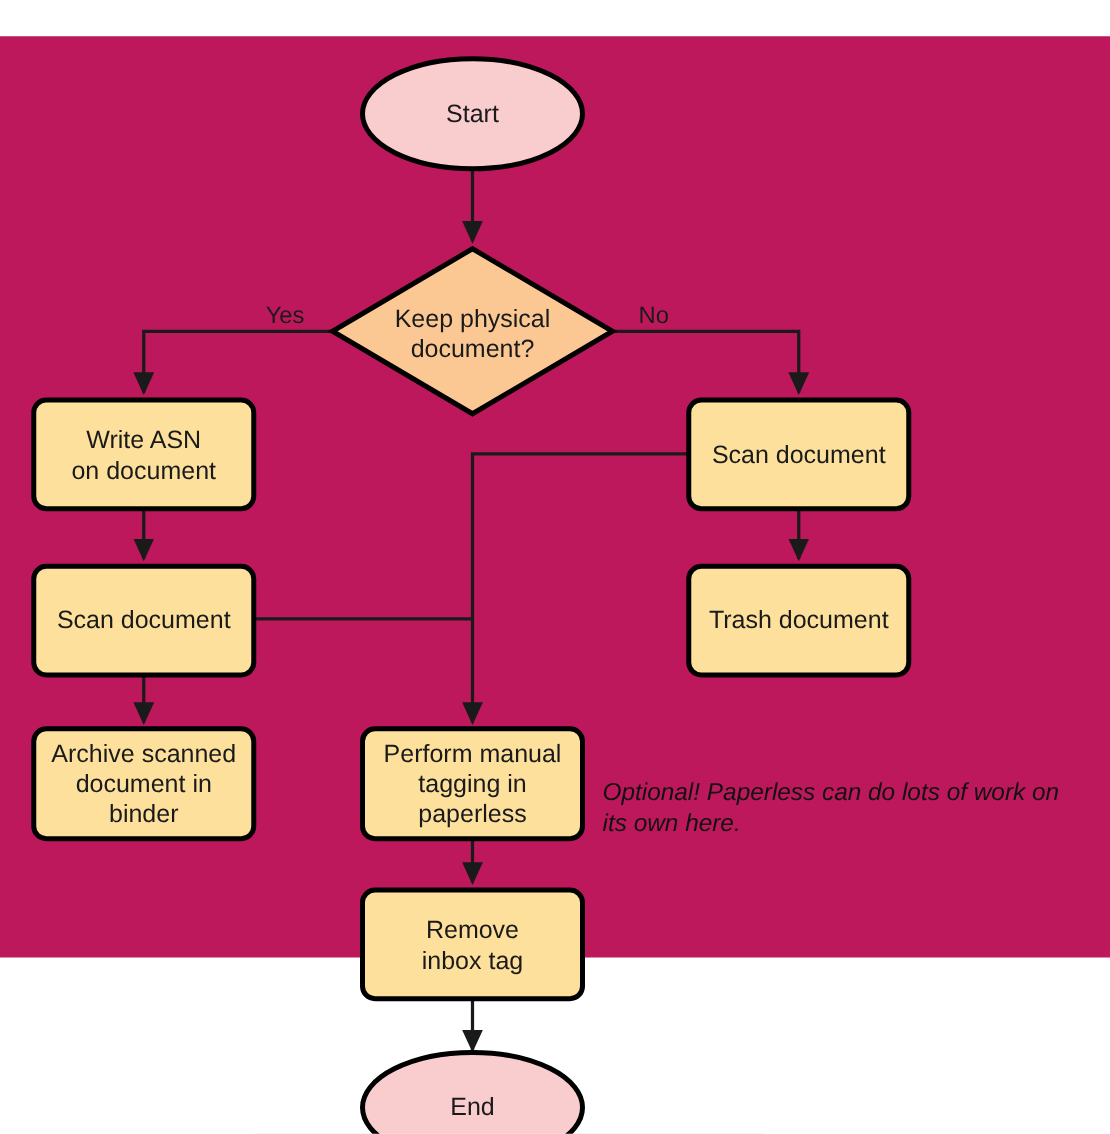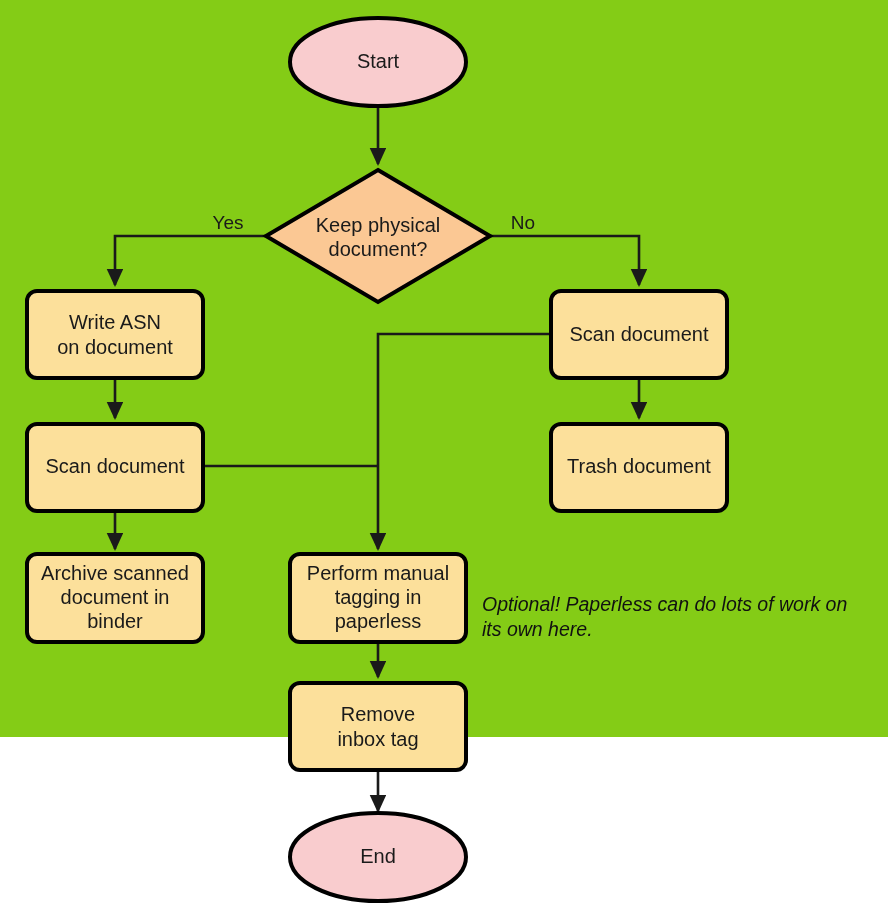--- a/index.html
+++ b/index.html
@@ -10,21 +10,22 @@
   body {
     width: 888px;
     height: 907px;
     font-family: "Liberation Sans", sans-serif;
     overflow: hidden;
   }
   #flowchart-root {
     position: relative;
     width: 888px;
     height: 737px;
-    background: #84cc16;
+    background: #be185d;
+    margin-top: 29px;
   }
   svg.diagram {
     display: block;
     width: 888px;
     height: 907px;
   }
   .node-shape {
     stroke: #000000;
     stroke-width: 4;
   }

